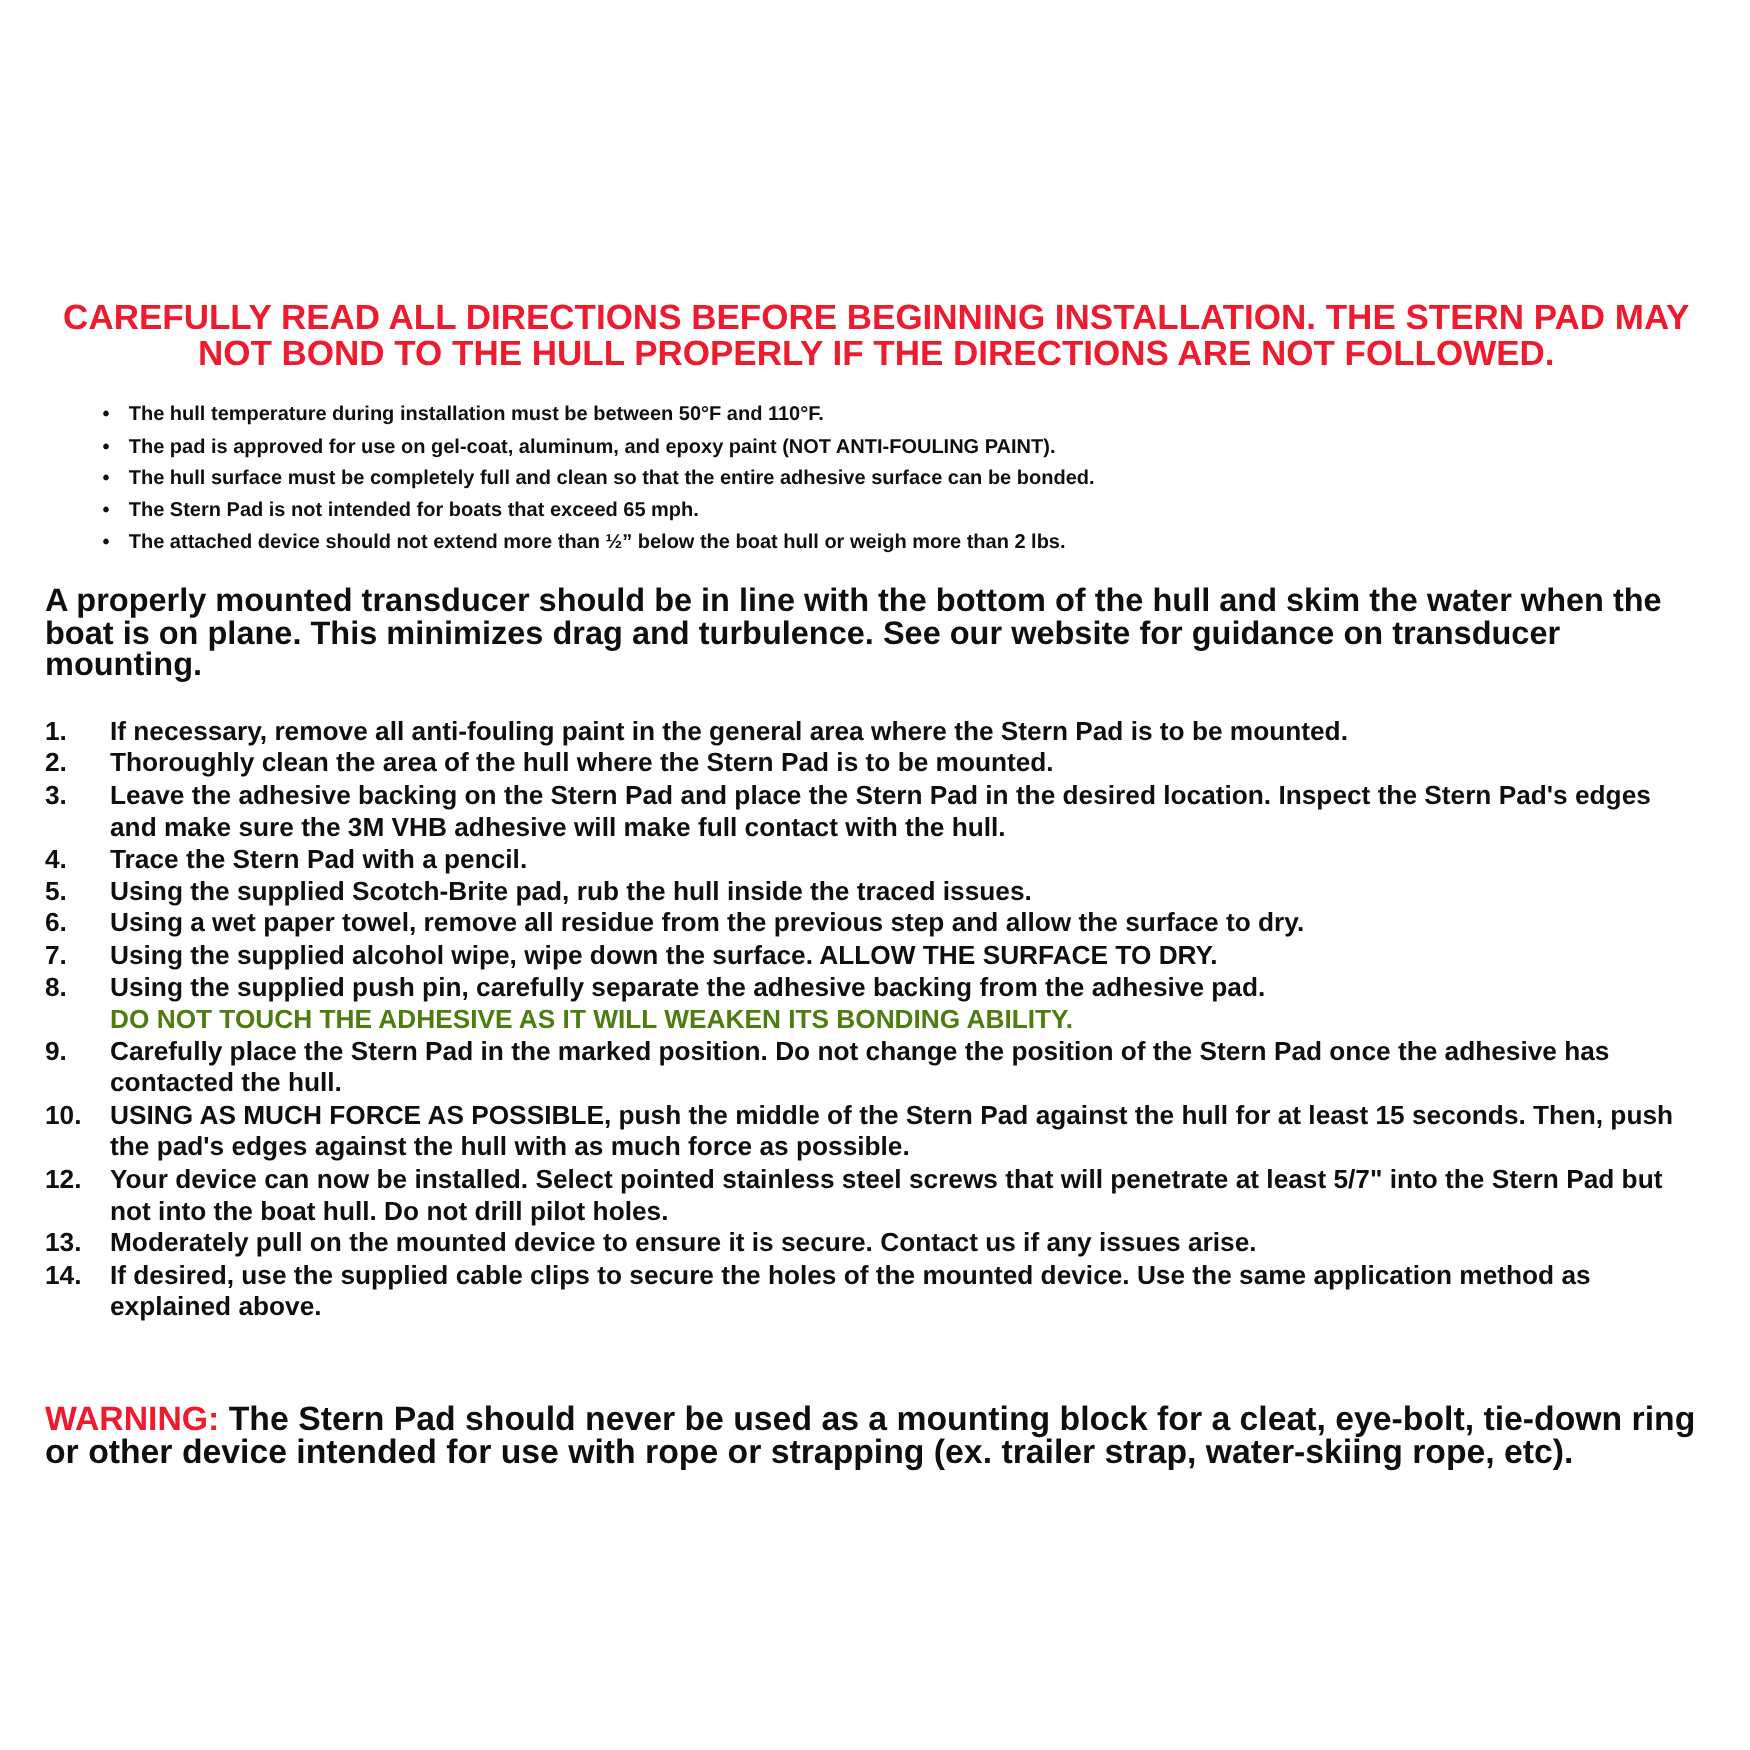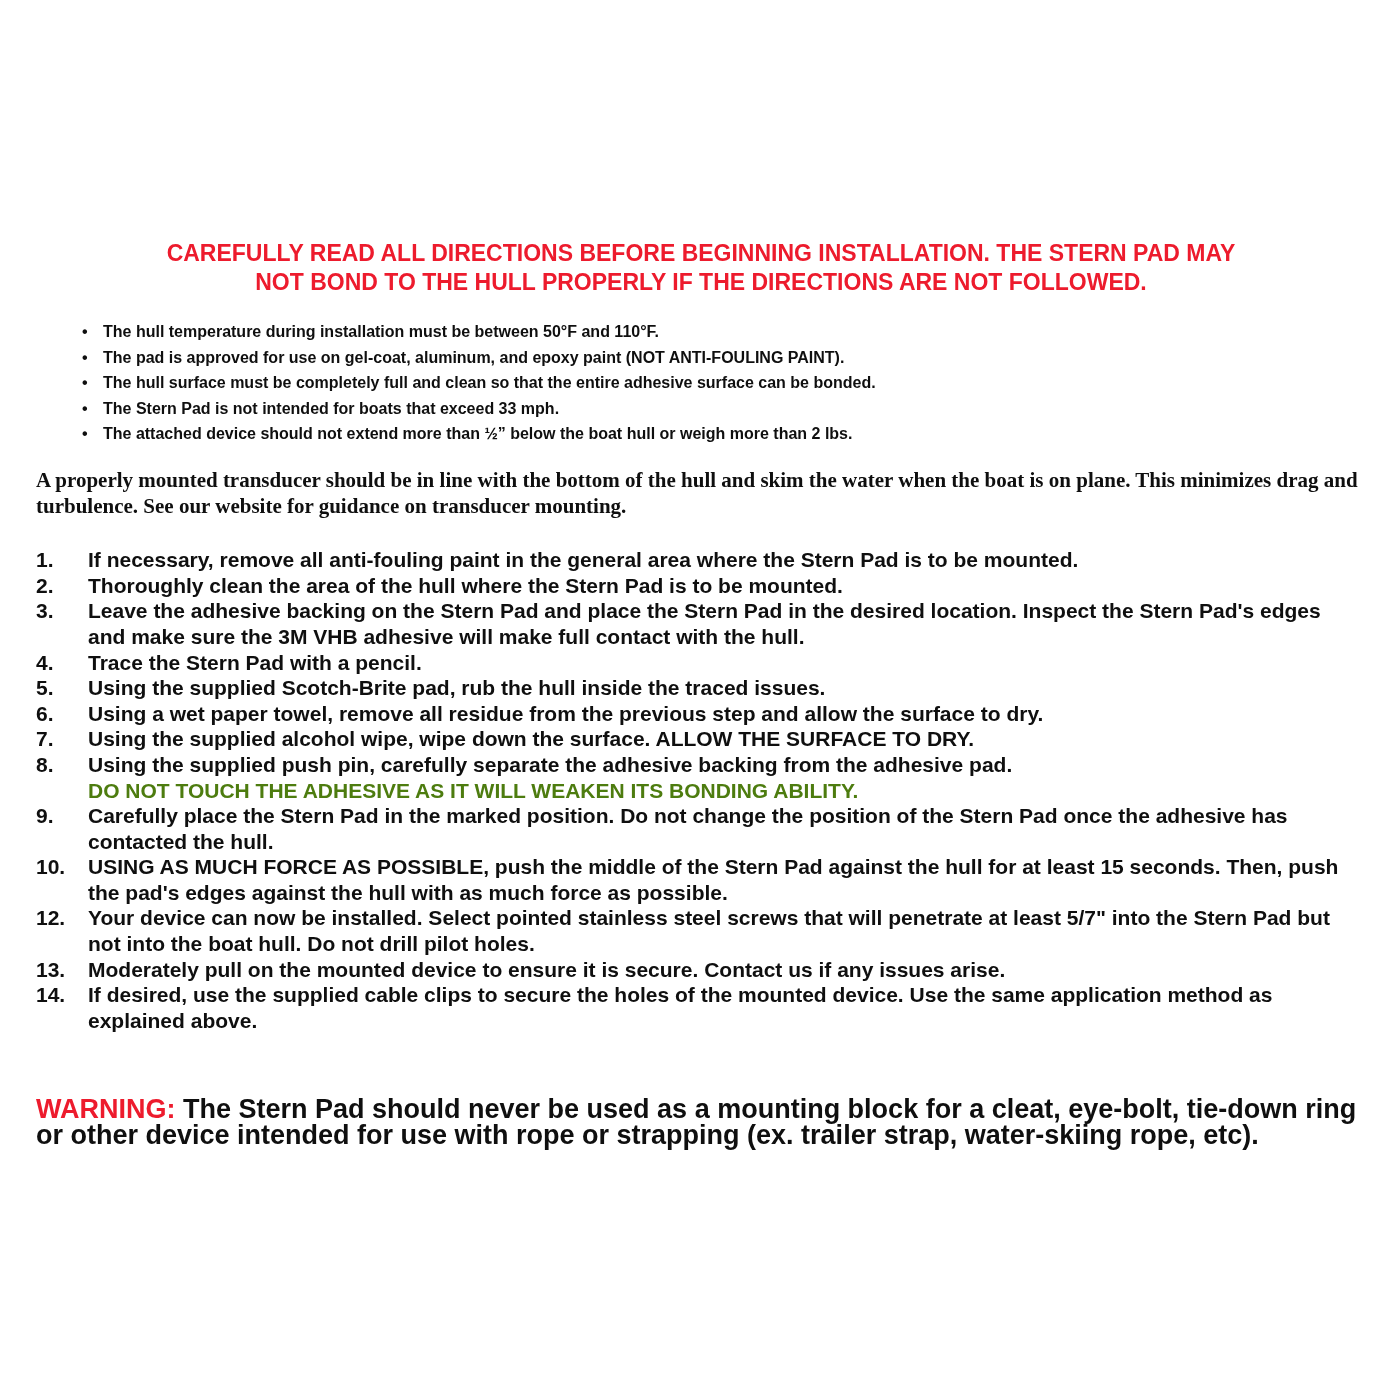--- a/index.html
+++ b/index.html
@@ -14,44 +14,43 @@
     box-sizing: border-box;
     background: #ffffff;
     padding: 239px 34px 0 36px;
     font-family: "Liberation Sans", sans-serif;
     font-weight: 700;
     color: #0f0f0f;
     overflow: hidden;
   }
   .red-header {
     color: #ed1b2d;
-    font-size: 23px;
+    font-size: 28px;
     line-height: 29px;
     text-align: center;
     margin: 0 0 22px 0;
   }
   .bullets {
     list-style: none;
     margin: 0 0 21px 0;
     padding: 0 0 0 46px;
     font-size: 16px;
     line-height: 25.6px;
   }
   .bullet { display: flex; }
   .dot {
     flex: 0 0 21px;
     width: 21px;
   }
   .dot::before { content: "\2022"; }
   .intro {
     margin: 0 0 28px 0;
-    font-size: 21px;
+    font-size: 26px;
     line-height: 25.6px;
     max-width: 1330px;
-    font-family: Liberation Serif, serif;
   }
   .steps {
     list-style: none;
     margin: 0;
     padding: 0;
     font-size: 21px;
     line-height: 25.6px;
   }
   .step { display: flex; }
   .num { flex: 0 0 52px; }
@@ -86,21 +85,21 @@
     <li class="bullet">
         <span class="dot"></span>
         <span>The pad is approved for use on gel-coat, aluminum, and epoxy paint (NOT ANTI-FOULING PAINT).</span>
       </li>
     <li class="bullet">
         <span class="dot"></span>
         <span>The hull surface must be completely full and clean so that the entire adhesive surface can be bonded.</span>
       </li>
     <li class="bullet">
         <span class="dot"></span>
-        <span>The Stern Pad is not intended for boats that exceed 33 mph.</span>
+        <span>The Stern Pad is not intended for boats that exceed 65 mph.</span>
       </li>
     <li class="bullet">
         <span class="dot"></span>
         <span>The attached device should not extend more than ½” below the boat hull or weigh more than 2 lbs.</span>
       </li>
   </ul>
 
   <p class="intro">A properly mounted transducer should be in line with the bottom of the hull and skim the water when the boat is on plane. This minimizes drag and turbulence. See our website for guidance on transducer mounting.</p>
 
   <ol class="steps">

